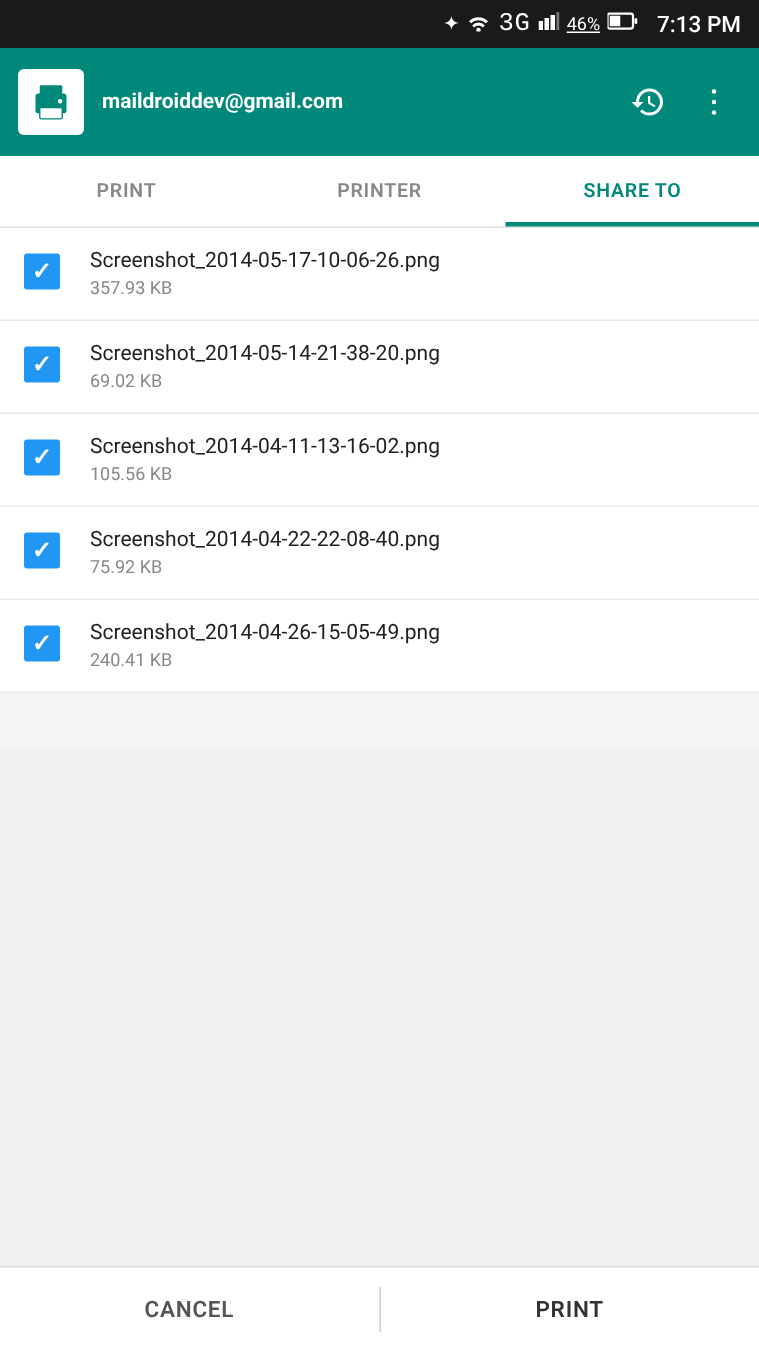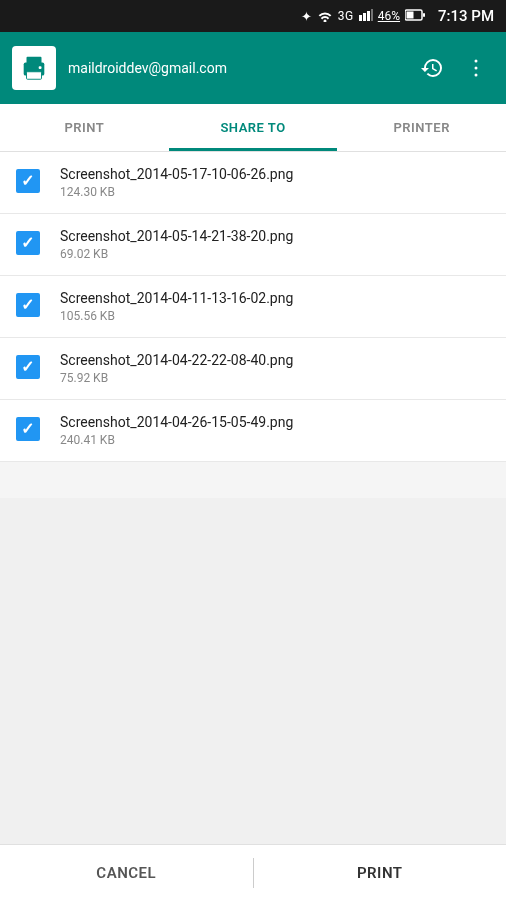--- a/index.html
+++ b/index.html
@@ -78,21 +78,21 @@
       height: 30px;
     }
 
     .app-bar-text {
       flex: 1;
     }
 
     .app-bar-email {
       color: white;
       font-size: 14px;
-      font-weight: 400;
+      font-weight: 700;
     }
 
     .app-bar-printer {
       color: rgba(255,255,255,0.85);
       font-size: 12px;
       line-height: 1.4;
     }
 
     .app-bar-actions {
       display: flex;
@@ -258,21 +258,21 @@
 <body>
 
 <div class="status-bar">
   <div class="status-icons">
     <span class="status-icon">✦</span>
     <span class="status-icon">
       <svg width="16" height="14" viewBox="0 0 16 14" fill="white">
         <path d="M8 11.5a1.5 1.5 0 110 3 1.5 1.5 0 010-3zm0-3.5a5.5 5.5 0 014.243 2l-1.414 1.414A3.5 3.5 0 008 10a3.5 3.5 0 00-2.829 1.414L3.757 10A5.5 5.5 0 018 8zm0-3.5a9 9 0 016.364 2.636L12.95 8.55A7 7 0 008 6.5a7 7 0 00-4.95 2.05L1.636 7.136A9 9 0 018 4.5z"></path>
       </svg>
     </span>
-    <span class="status-icon" style="font-size:12px; letter-spacing:0.5px;">3G</span>
+    <span class="status-icon" style="font-size:17px; letter-spacing:0.5px;font-family:Liberation Mono, monospace;">3G</span>
     <span class="status-icon">
       <svg width="14" height="12" viewBox="0 0 14 12" fill="white">
         <rect x="0" y="6" width="3" height="6"></rect>
         <rect x="4" y="4" width="3" height="8"></rect>
         <rect x="8" y="2" width="3" height="10"></rect>
         <rect x="12" y="0" width="2" height="12" fill="rgba(255,255,255,0.4)"></rect>
       </svg>
     </span>
     <span class="battery-text">46%</span>
     <span class="status-icon">
@@ -311,40 +311,40 @@
         <circle cx="12" cy="19" r="1.5"></circle>
       </svg>
     </div>
   </div>
 </div>
 
 <div class="tabs">
   <div class="tab">
     <span>PRINT</span>
   </div>
+  <div class="tab">
+    <span>PRINTER</span>
+  </div>
   <div class="tab active">
     <span>SHARE TO</span>
-  </div>
-  <div class="tab">
-    <span>PRINTER</span>
   </div>
 </div>
 
 <div class="content-wrapper">
   <div class="file-list">
 
     <div class="file-item">
       <div class="checkbox">
         <div class="checkbox-bg">
           <span class="checkmark">✓</span>
         </div>
       </div>
       <div class="file-info">
         <div class="file-name">Screenshot_2014-05-17-10-06-26.png</div>
-        <div class="file-size">124.30 KB</div>
+        <div class="file-size">357.93 KB</div>
       </div>
     </div>
 
     <div class="file-item">
       <div class="checkbox">
         <div class="checkbox-bg">
           <span class="checkmark">✓</span>
         </div>
       </div>
       <div class="file-info">

